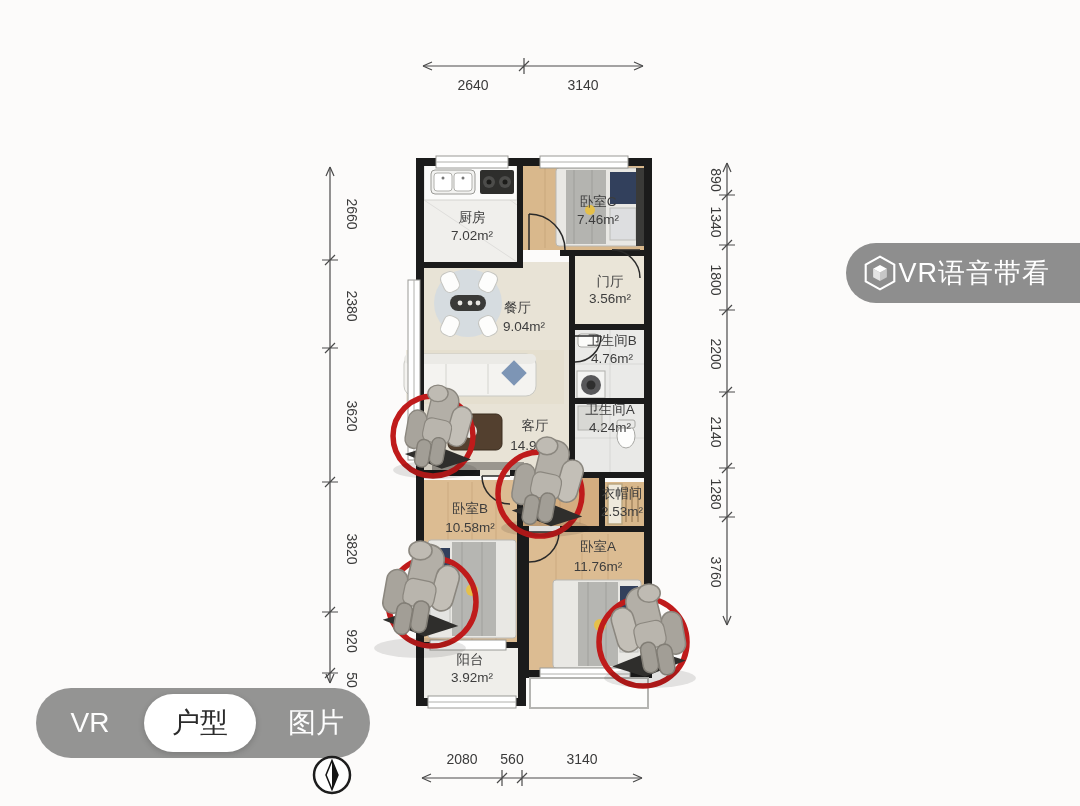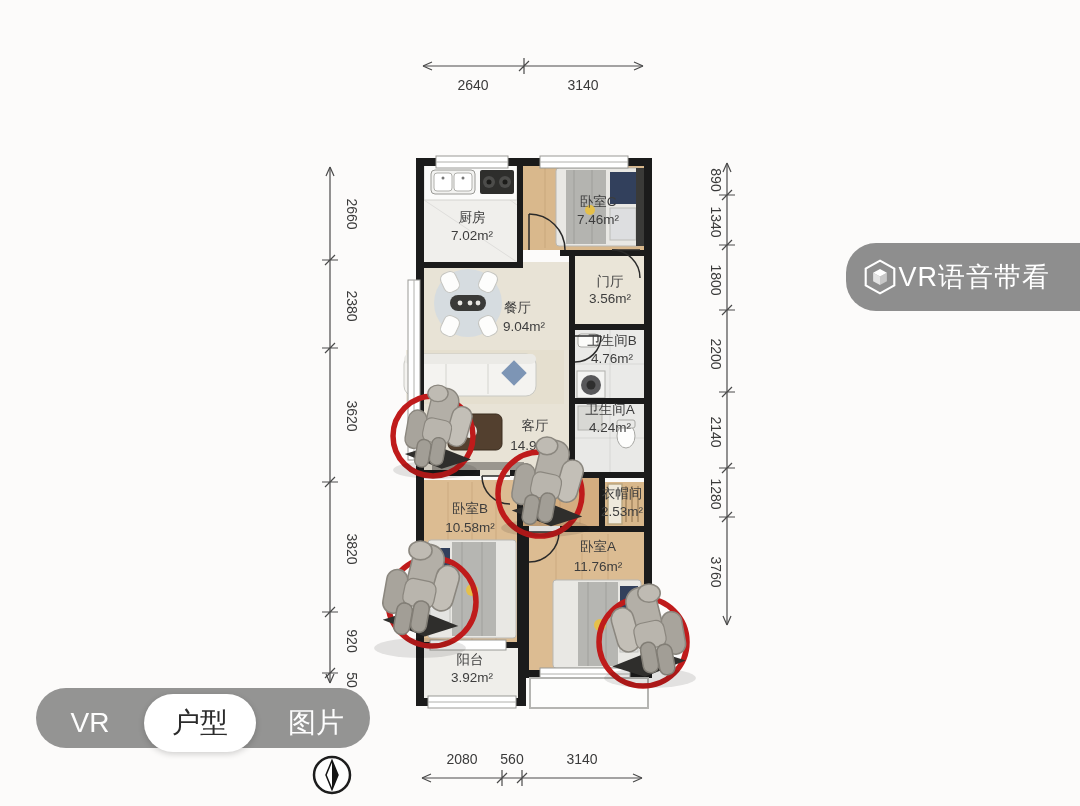--- a/index.html
+++ b/index.html
@@ -7,36 +7,36 @@
     width:1080px;height:806px;position:relative;overflow:hidden;
     background:#fcfbfa;
     font-family:"Liberation Sans","DejaVu Sans",sans-serif;
   }
   .stage{position:absolute;inset:0;}
   svg text{font-family:"Liberation Sans","DejaVu Sans",sans-serif;}
   .plan-svg{position:absolute;left:0;top:0;}
 
   
   .vr-voice-btn{
-    position:absolute;right:0;top:243;top:243px;height:68px;
+    position:absolute;right:0;top:243;top:243px;height:60px;
     display:flex;align-items:center;
     padding:0 30px 0 16px;
     background:rgba(122,122,122,0.85);
     border-radius:30px 0 0 30px;
     color:#fff;font-size:27px;letter-spacing:1px;
     cursor:pointer;
   }
   .vr-voice-btn svg{flex:0 0 auto;}
 
   
   .tabs{
-    position:absolute;left:36px;top:688px;width:334px;height:60px;
+    position:absolute;left:36px;top:688px;width:334px;height:70px;
     background:rgba(124,124,124,0.82);
     border-radius:35px;
-    display:flex;
+    display:flex;align-items:center;
   }
   .tab{
     flex:1;text-align:center;color:#fdfdfd;font-size:28px;
     cursor:pointer;line-height:70px;height:70px;
   }
   .tab.active{
     flex:0 0 112px;height:58px;line-height:58px;margin:6px 6px 6px 0;
     background:#ffffff;border-radius:29px;color:#2b2b2b;
     box-shadow:0 2px 6px rgba(0,0,0,0.18);
   }

